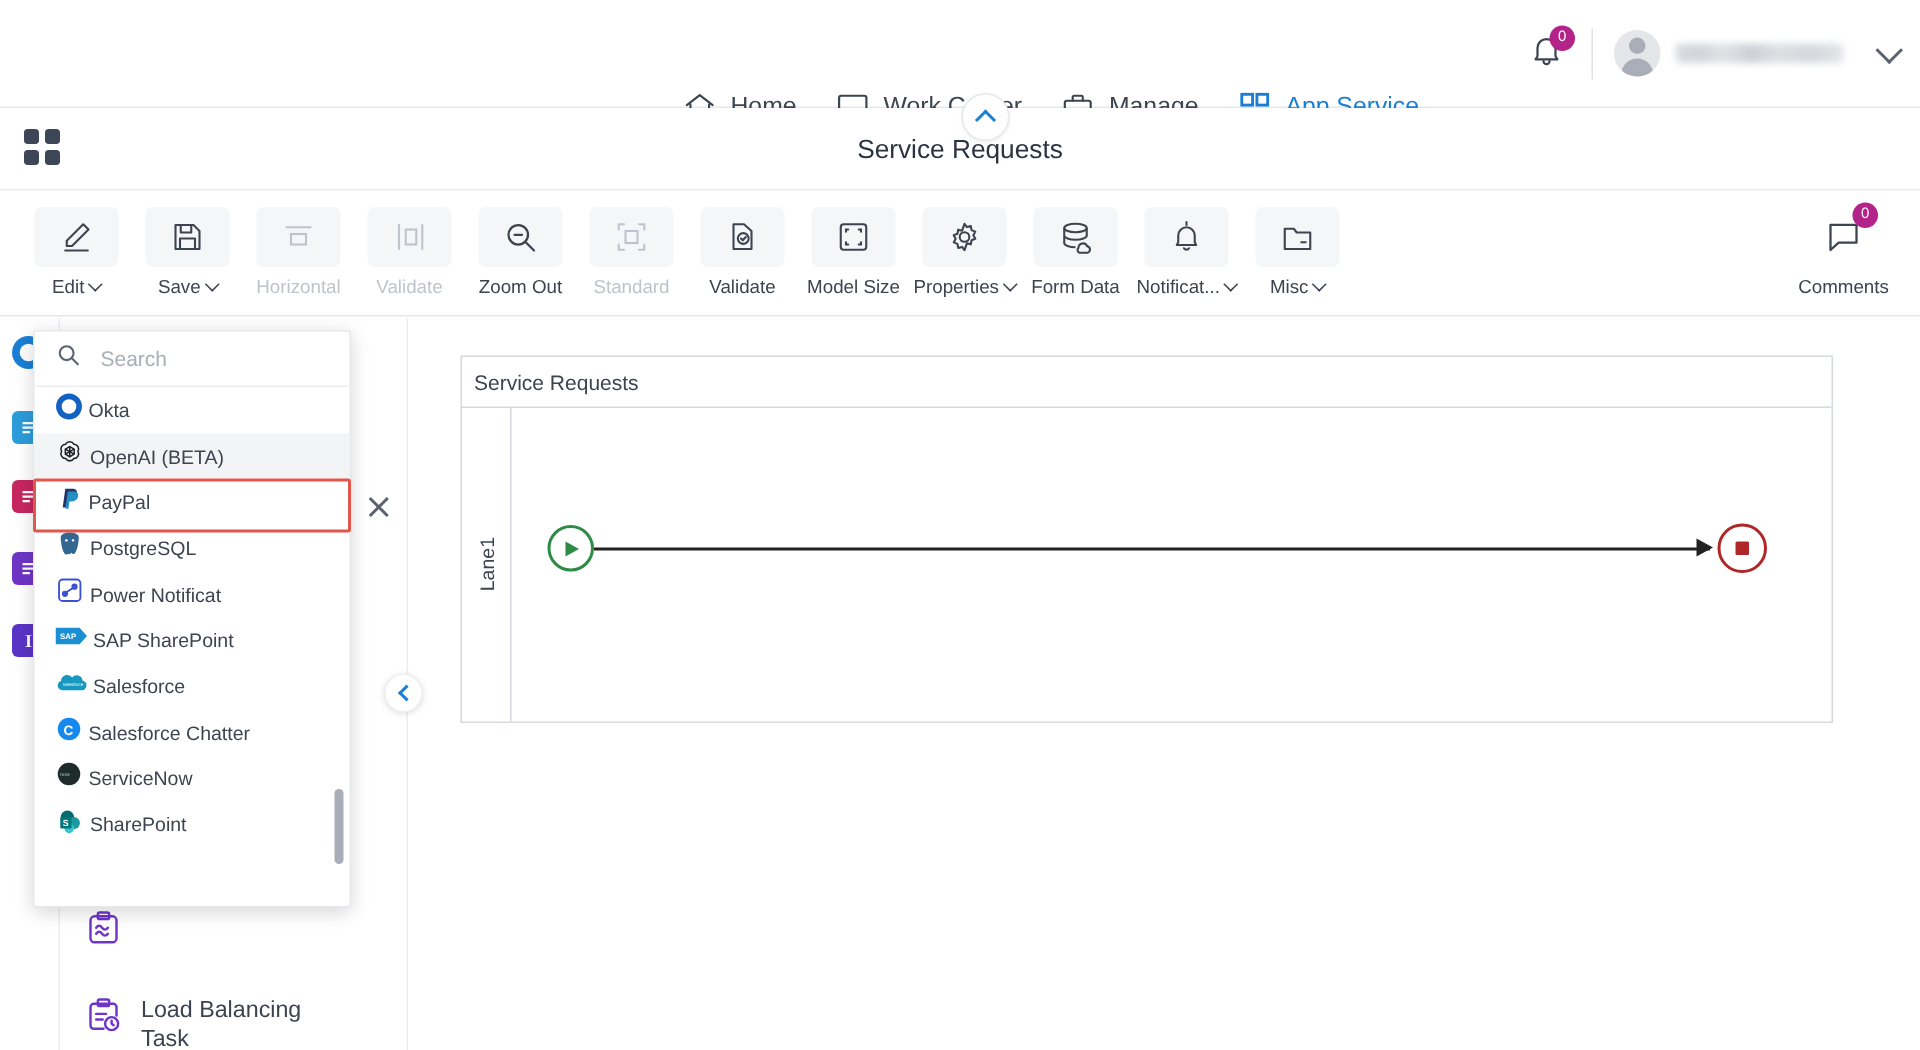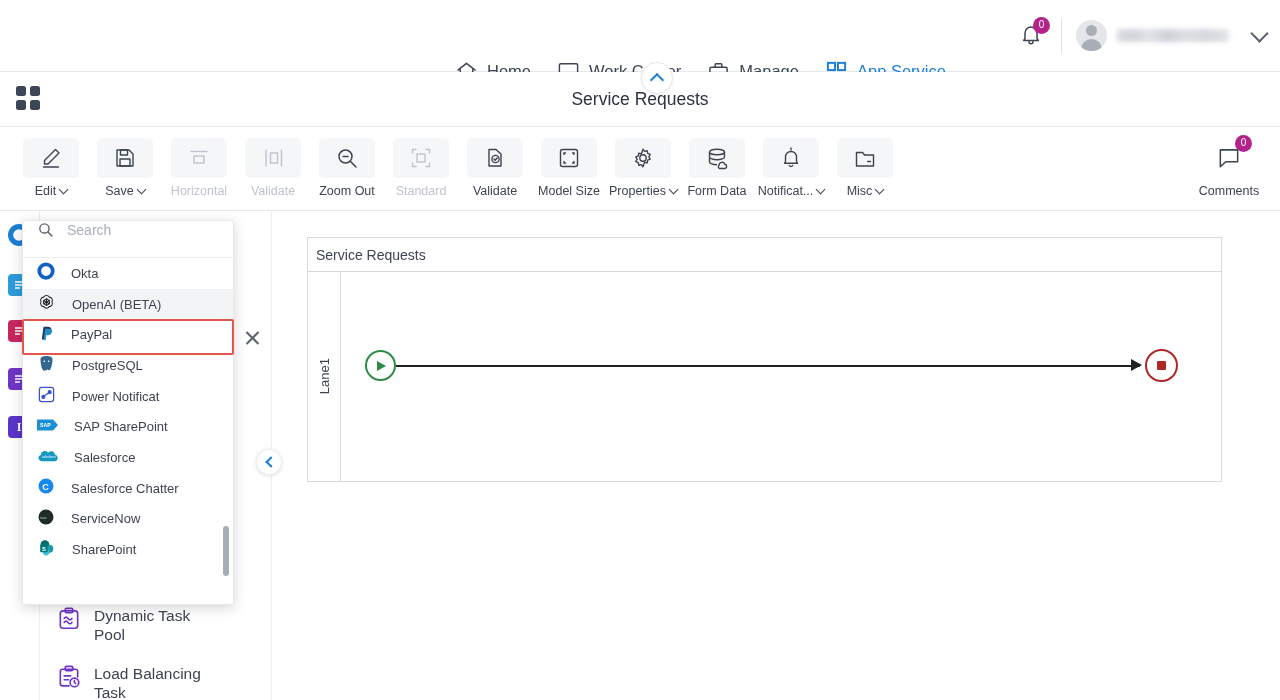--- a/index.html
+++ b/index.html
@@ -97,28 +97,28 @@
   }
   .pal-item { display: flex; align-items: flex-start; gap: 12px; padding: 8px 10px 8px 16px; cursor: pointer; }
   .pal-item .plbl { font-size: 15.5px; color: #3d4450; line-height: 19px; }
 
   
   .dropdown {
     position: absolute; left: 22px; top: 220px; width: 212px; height: 385px;
     background: #fff; border: 1px solid #e6e8eb; border-radius: 2px;
     box-shadow: 0 3px 13px rgba(0,0,0,.17); z-index: 20; overflow: hidden;
   }
-  .dd-search { height: 37px; display: flex; align-items: flex-start; gap: 11px; padding: 0 14px; border-bottom: 1px solid #eceef1; }
+  .dd-search { height: 37px; display: flex; align-items: center; gap: 11px; padding: 0 14px; border-bottom: 1px solid #eceef1; }
   .dd-search input {
     border: none; outline: none; font-size: 14px; color: #3d4450; width: 140px;
     font-family: "Liberation Sans", sans-serif; background: transparent;
   }
   .dd-search input::placeholder { color: #a9aeb8; }
   .dd-list { position: relative; height: 347px; }
-  .dd-item { height: 30.7px; display: flex; align-items: center; gap: 16px; padding: 0 14px; cursor: pointer; }
+  .dd-item { height: 30.7px; display: flex; align-items: center; gap: 4px; padding: 0 14px; cursor: pointer; }
   .dd-item .dlbl { font-size: 13px; color: #3d4450; white-space: nowrap; }
   .dd-item.selected { background: #f3f4f6; }
   .dd-highlight {
     position: absolute; left: 22px; top: 319px; width: 212px; height: 36px;
     border: 2px solid #e2574c; border-radius: 2px; z-index: 22; pointer-events: none;
   }
   .dd-scroll-track { position: absolute; right: 2px; top: 0; width: 7px; height: 347px; }
   .dd-scroll-thumb { position: absolute; right: 2px; top: 268px; width: 6px; height: 50px; background: #a8adb8; border-radius: 3px; cursor: pointer; }
   .close-x {
     position: absolute; left: 244px; top: 329px; width: 18px; height: 18px; cursor: pointer; z-index: 25;
@@ -452,21 +452,20 @@
   <div class="palette">
     <div class="pal-item" style="position:absolute;top:386px;left:0;width:232px;">
       <span>
         <svg width="26" height="26" viewBox="0 0 24 24" fill="none" stroke="#6f35c7" stroke-width="1.5" stroke-linecap="round" stroke-linejoin="round">
           <rect x="4" y="4.5" width="16" height="16" rx="2.5"></rect>
             <rect x="8.5" y="2.2" width="7" height="4" rx="1.2"></rect>
           <path d="M7.5 11.5c1.2-1.6 2.4-1.6 3.6 0s2.4 1.6 3.6 0"></path>
             <path d="M7.5 15.2c1.2-1.6 2.4-1.6 3.6 0s2.4 1.6 3.6 0"></path>
         </svg>
       </span>
-      <span class="plbl" style="width:130px;">Dynamic Task Pool</span>
     </div>
     <div class="pal-item" style="position:absolute;top:444px;left:0;width:232px;">
       <span>
         <svg width="26" height="26" viewBox="0 0 24 24" fill="none" stroke="#6f35c7" stroke-width="1.5" stroke-linecap="round" stroke-linejoin="round">
           <path d="M20 12V6.8a2 2 0 0 0-2-2H6a2 2 0 0 0-2 2v11.4a2 2 0 0 0 2 2h6"></path>
           <rect x="8.5" y="2.2" width="7" height="4" rx="1.2"></rect>
             <path d="M7.5 11h6M7.5 14.5h4"></path>
           <circle cx="17" cy="17" r="4"></circle>
             <path d="M17 15.2V17l1.2 1"></path>
         </svg>

